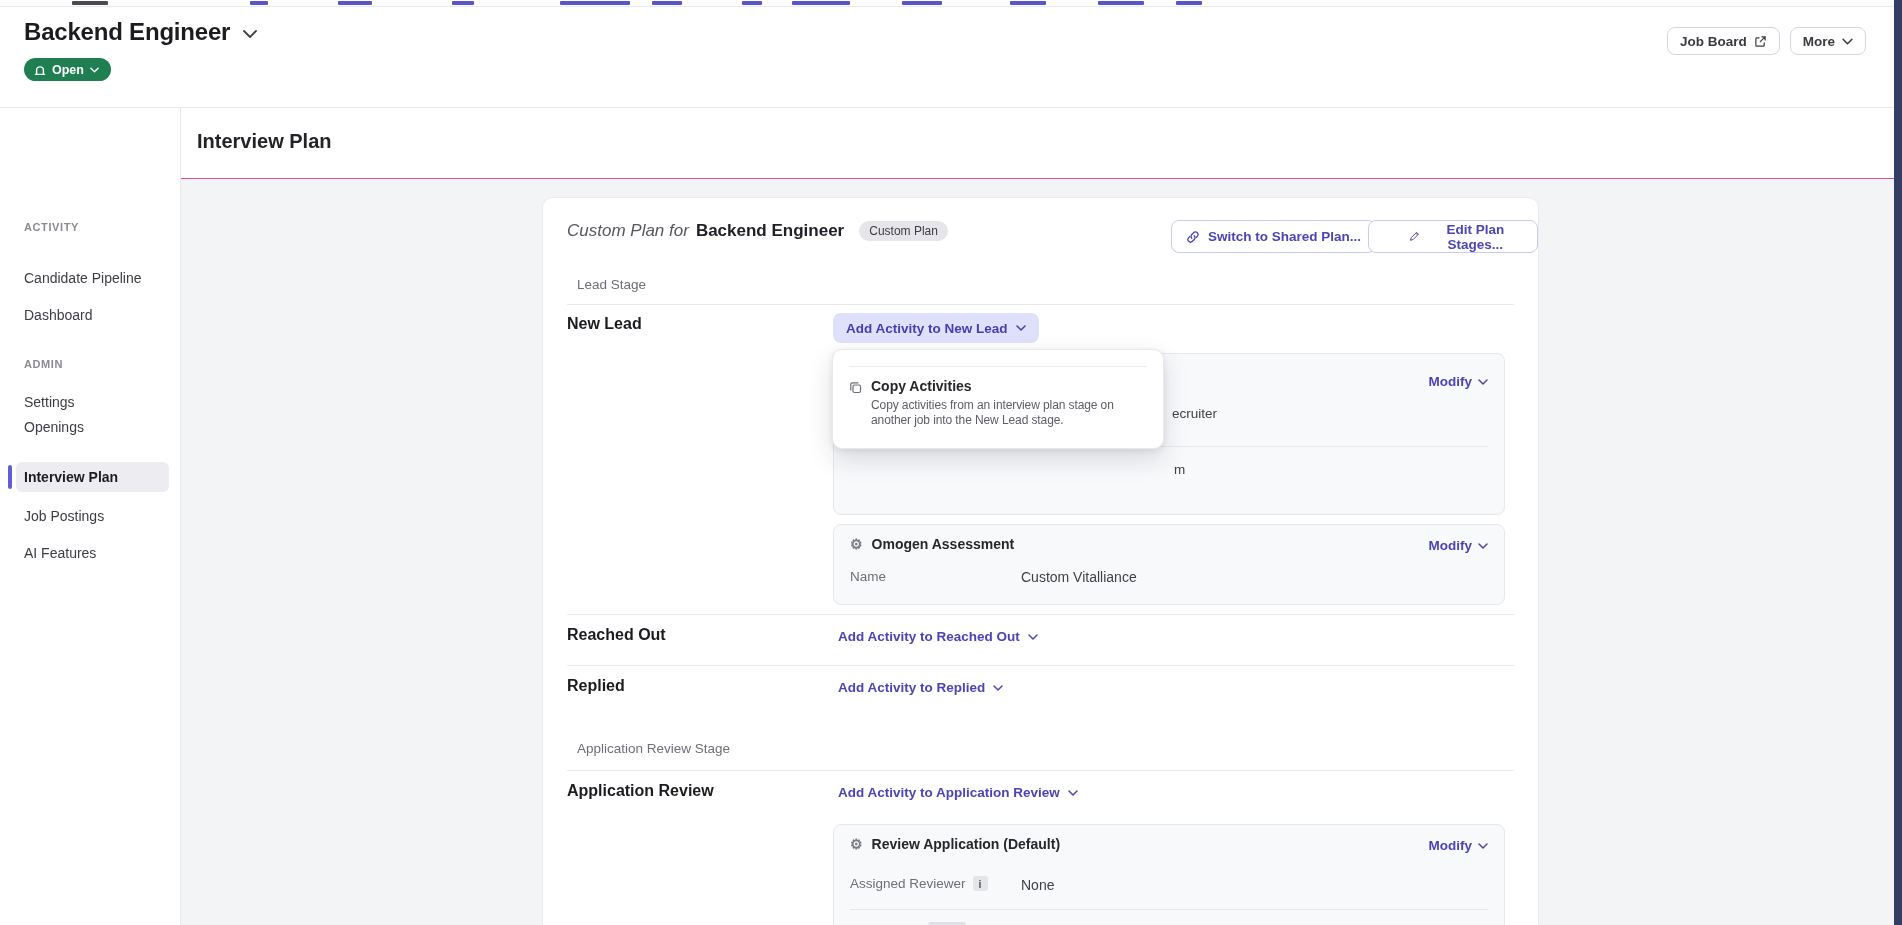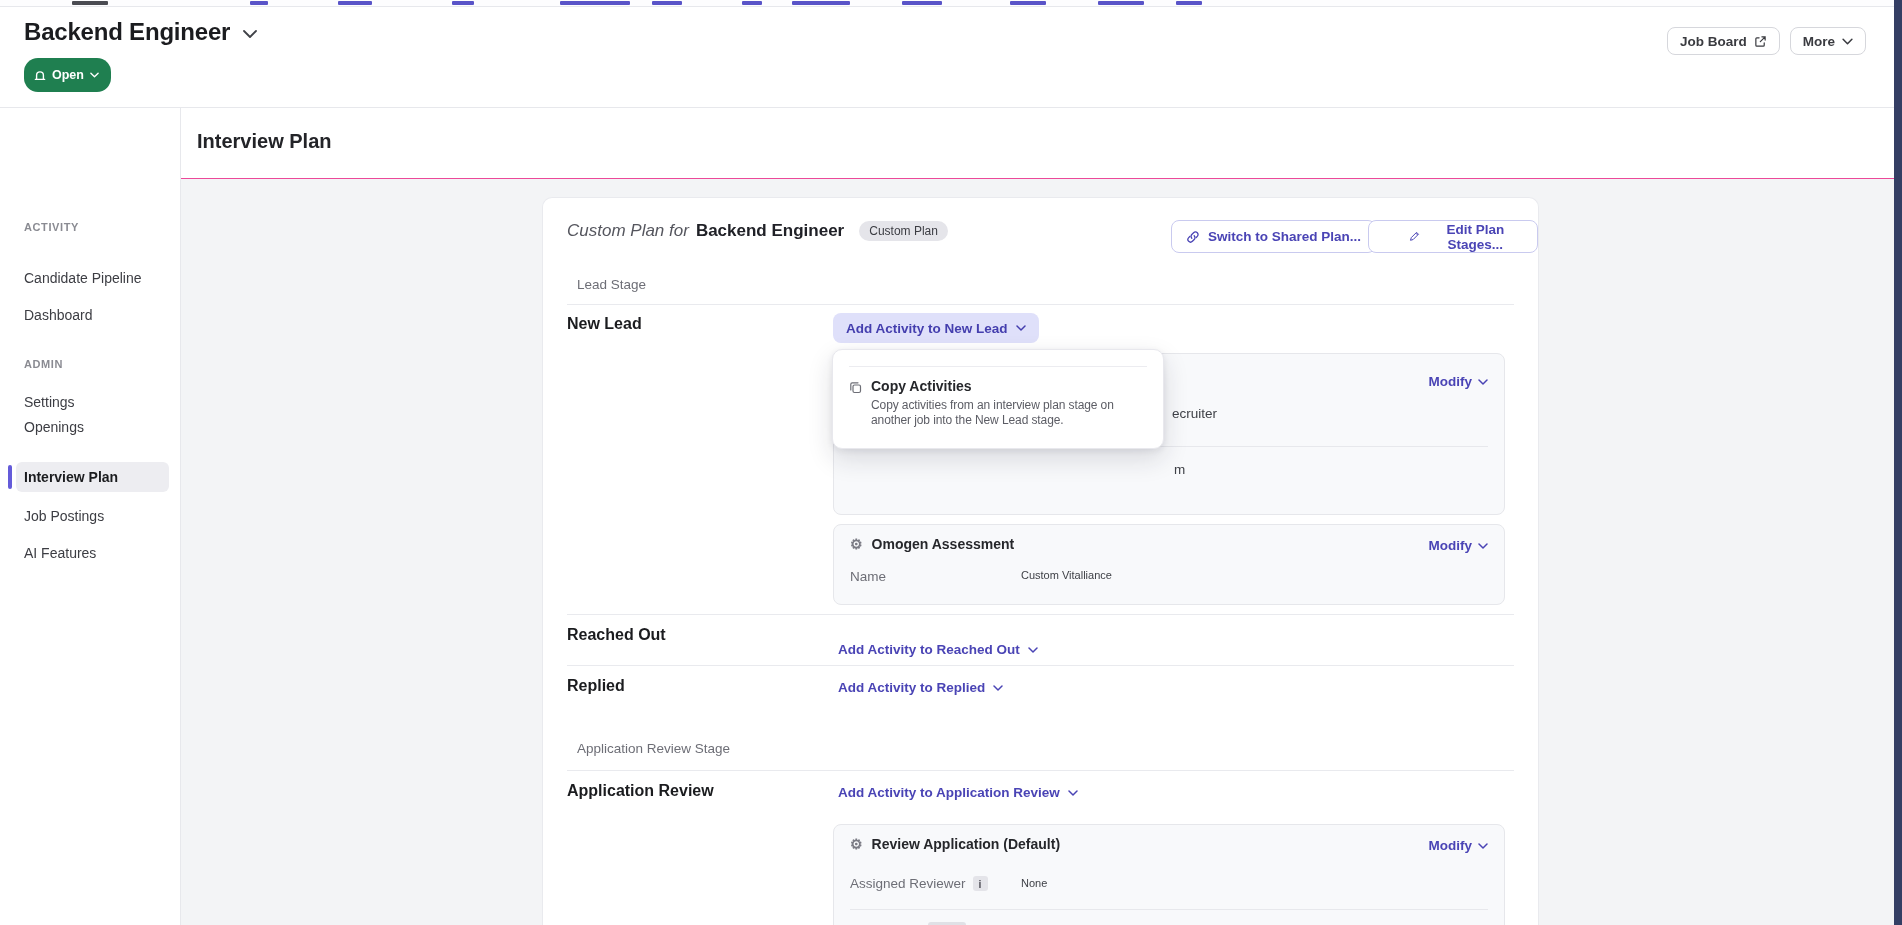--- a/index.html
+++ b/index.html
@@ -9,21 +9,21 @@
 
   
   .top-strip { position:absolute; left:0; top:0; width:1902px; height:7px; background:#fdfdfe; border-bottom:1px solid #e7e8ec; z-index:5; }
   .frag { position:absolute; top:1px; height:4px; border-radius:1px; }
 
   
   .header { position:absolute; left:0; top:7px; width:1902px; height:101px; background:#fff; border-bottom:1px solid #e7e8ec; }
   .job-title-row { position:absolute; left:24px; top:11px; display:flex; align-items:center; gap:12px; }
   .job-title { font-size:24px; font-weight:700; color:#1b1c1f; letter-spacing:-0.2px; }
   .title-chev { color:#3f4147; margin-top:4px; }
-  .open-badge { position:absolute; left:24px; top:51px; height:34px; display:inline-flex; align-items:center; gap:6px; background:#1f7f50; color:#fff; border-radius:14px; padding:0 12px 0 10px; font-size:12.5px; font-weight:700; }
+  .open-badge { position:absolute; left:24px; top:51px; height:23px; display:inline-flex; align-items:center; gap:6px; background:#1f7f50; color:#fff; border-radius:14px; padding:0 12px 0 10px; font-size:12.5px; font-weight:700; }
   .header-actions { position:absolute; right:36px; top:20px; display:flex; gap:10px; }
   .btn-outline { display:inline-flex; align-items:center; gap:7px; height:28px; padding:0 12px; background:#fff; border:1px solid #d6d7dc; border-radius:8px; font-size:13.5px; font-weight:600; color:#3a3b40; cursor:pointer; }
 
   
   .sidebar { position:absolute; left:0; top:108px; width:181px; height:817px; background:#fff; border-right:1px solid #e7e8ec; }
   .side-section-label { position:absolute; left:24px; font-size:11px; font-weight:600; letter-spacing:0.6px; color:#8a8b92; }
   .side-item { position:absolute; left:16px; right:11px; height:30px; display:flex; align-items:center; padding-left:8px; font-size:14px; color:#3c3d43; border-radius:6px; cursor:pointer; }
   .side-item.active { background:#ededf1; font-weight:700; color:#1b1c1f; }
   .active-bar { position:absolute; left:8px; width:4px; height:24px; border-radius:2px; background:#645bd9; }
 
@@ -45,21 +45,21 @@
   .stage-name { position:absolute; left:24px; font-size:16px; font-weight:700; color:#1b1c1f; }
   .add-btn { position:absolute; display:inline-flex; align-items:center; gap:8px; height:30px; padding:0 13px; background:#dfe0fa; border:none; border-radius:8px; font-size:13.5px; font-weight:600; color:#443eae; cursor:pointer; }
   .add-link { position:absolute; display:inline-flex; align-items:center; gap:8px; font-size:13.5px; font-weight:600; color:#4a44b5; cursor:pointer; }
 
   
   .card { position:absolute; left:290px; width:672px; background:#f8f9fb; border:1px solid #e6e7eb; border-radius:8px; }
   .modify { position:absolute; right:16px; display:inline-flex; align-items:center; gap:6px; font-size:13.5px; font-weight:600; color:#4a44b5; cursor:pointer; }
   .card-head { position:absolute; left:16px; display:flex; align-items:center; gap:9px; font-size:14px; font-weight:600; color:#26272b; }
   .gear { font-size:14px; color:#7b7c85; line-height:1; }
   .field-label { position:absolute; left:16px; font-size:13.5px; color:#6d6e76; display:inline-flex; align-items:center; gap:7px; }
-  .field-value { position:absolute; left:187px; font-size:11px; color:#3f4147;text-align:center; }
+  .field-value { position:absolute; left:187px; font-size:14px; color:#3f4147;text-align:center; }
   .card-div { position:absolute; left:16px; right:16px; height:1px; background:#e7e8ec; }
   .frag-text { position:absolute; font-size:13.5px; color:#3f4147; }
   .info-badge { display:inline-flex; align-items:center; justify-content:center; width:15px; height:15px; background:#e4e4e9; border-radius:3px; font-size:10.5px; font-weight:700; color:#52525b; font-style:normal; }
   .stub-pill { position:absolute; background:#e0e1e6; border-radius:3px 3px 0 0; }
 
   
   .dropdown { position:absolute; left:289px; top:151px; width:332px; background:#fff; border:1px solid #e8e8ed; border-radius:10px; box-shadow:0 10px 26px rgba(25,28,50,.14), 0 2px 6px rgba(25,28,50,.08); z-index:30; padding:11px 0 13px 0; }
   .menu-item { padding:4px 16px 8px 16px; display:grid; grid-template-columns:22px 1fr; cursor:pointer; }
   .menu-icon { color:#6d6e76; padding-top:3px; }
   .menu-title { font-size:14px; font-weight:600; color:#26272b; }
@@ -200,21 +200,21 @@
             <svg width="10" height="6" viewBox="0 0 10 6">
                 <polyline points="1,1 5,5 9,1" fill="none" stroke="#4a44b5" stroke-width="1.5" stroke-linecap="round" stroke-linejoin="round"></polyline>
               </svg>
           </div>
           <div class="field-label" style="top:44px;">Name</div>
           <div class="field-value" style="top:44px;">Custom Vitalliance</div>
         </div>
 
         <div class="h-div" style="top:416px;"></div>
         <div class="stage-name" style="top:428px;">Reached Out</div>
-        <div class="add-link" style="left:295px; top:444px;text-align:right;">
+        <div class="add-link" style="left:295px; top:431px;text-align:right;">
           <span>Add Activity to Reached Out</span>
           <svg width="10" height="6" viewBox="0 0 10 6">
               <polyline points="1,1 5,5 9,1" fill="none" stroke="#4a44b5" stroke-width="1.5" stroke-linecap="round" stroke-linejoin="round"></polyline>
             </svg>
         </div>
 
         <div class="h-div" style="top:467px;"></div>
         <div class="stage-name" style="top:479px;">Replied</div>
         <div class="add-link" style="left:295px; top:482px;">
           <span>Add Activity to Replied</span>

